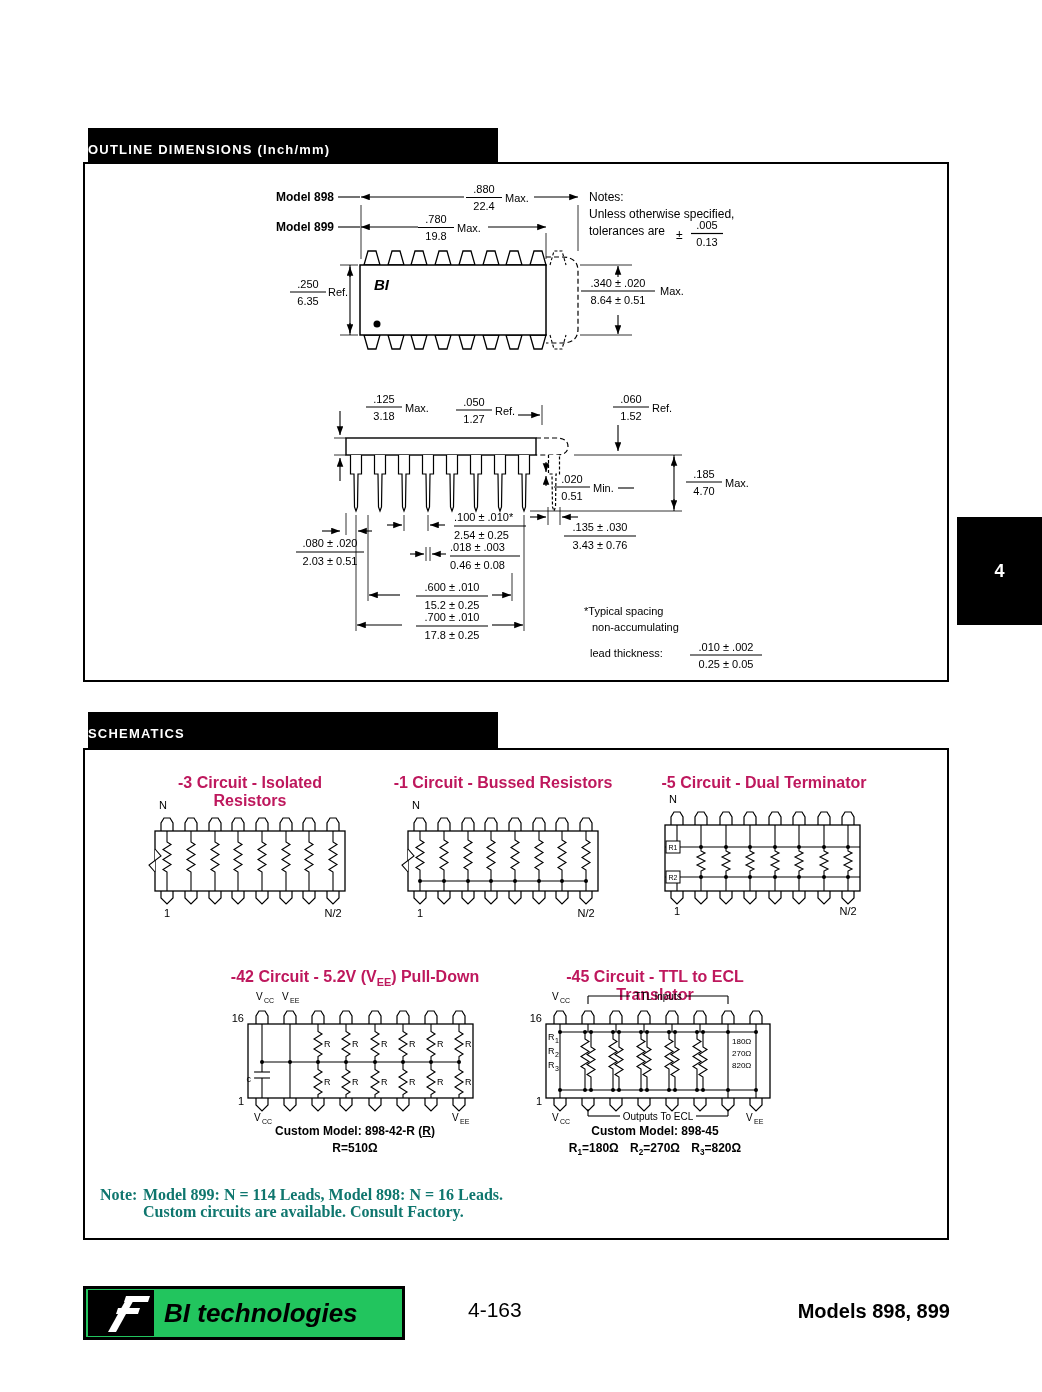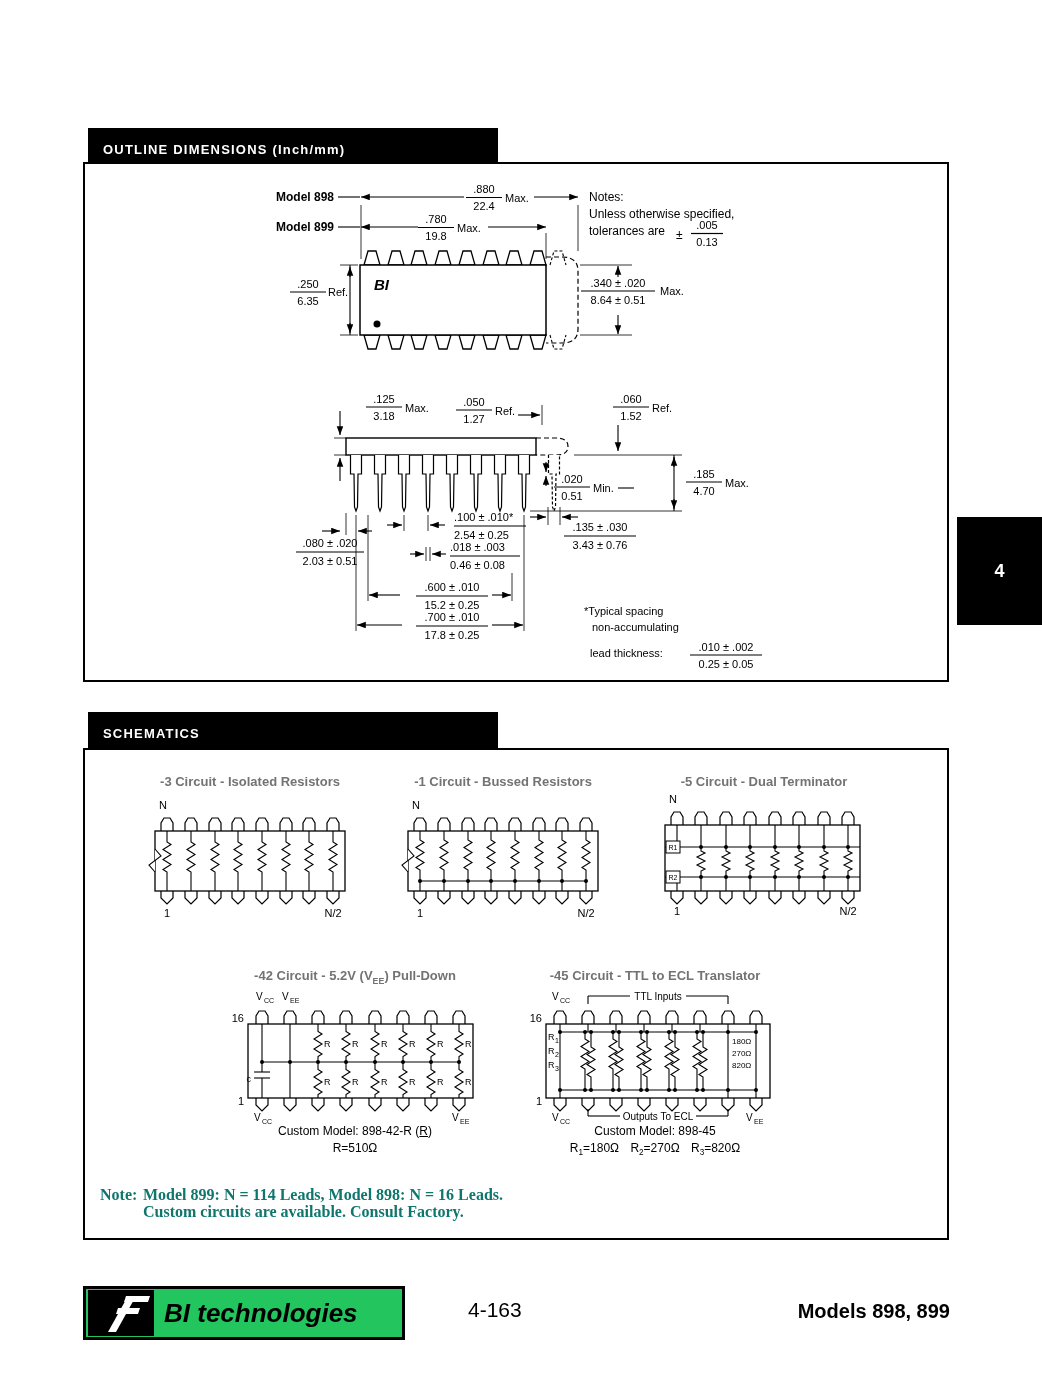--- a/index.html
+++ b/index.html
@@ -1,35 +1,35 @@
 <!DOCTYPE html>
 <html><head>
 <meta charset="utf-8">
 <style>
   * { margin:0; padding:0; box-sizing:border-box; }
   html,body { background:#e8e8e8; }
   body { font-family:"Liberation Sans", sans-serif; }
   .page { position:relative; width:1042px; height:1392px; background:#fff; overflow:hidden; }
   .secbar { position:absolute; left:88px; width:410px; height:42px; background:#000; color:#fff;
             font-weight:bold; font-size:13px; letter-spacing:1.2px; display:flex; align-items:center;
-            padding-left:15px; }
+            }
   .bigbox { position:absolute; left:83px; width:866px; border:2px solid #000; background:#fff; }
   .pagetab { position:absolute; right:0; top:517px; width:85px; height:108px; background:#000; color:#fff;
              display:flex; align-items:center; justify-content:center; font-weight:bold; font-size:18px; }
   svg.abs { position:absolute; overflow:visible; }
   svg text { font-family:"Liberation Sans", sans-serif; font-size:11px; fill:#000; }
   text.mid { text-anchor:middle; }  text.end { text-anchor:end; }
   text.b { font-weight:bold; }  text.f12 { font-size:12px; }
   text.f7 { font-size:7px; }  text.f8 { font-size:8px; } text.f9 { font-size:9px; } text.f10 { font-size:10px; }
   text.logo { font-size:15px; font-weight:bold; font-style:italic; }
   line { stroke:#000; stroke-width:1.1; }
   line.thin { stroke-width:0.8; }
   line.bar { stroke-width:1.2; }
-  .title { position:absolute; font-weight:bold; font-size:13px; text-align:center; color:#737373; }
-  .cm { position:absolute; font-weight:normal; font-size:12px; text-align:center; color:#000; }
+  .title { position:absolute; font-weight:bold; font-size:16px; text-align:center; color:#be185d; }
+  .cm { position:absolute; font-weight:bold; font-size:12px; text-align:center; color:#000; }
   .cm u { text-decoration:underline; }
   .cm sub, .title sub { font-size:0.68em; }
   .note { position:absolute; font-weight:bold; font-size:16px; color:#0f766e;font-family:Liberation Serif, serif; }
   .footerbox { position:absolute; left:83px; top:1286px; width:322px; height:54px; border:3px solid #000;
                display:flex; align-items:center; background:#22c55e; }
   .brand { font-weight:bold; font-style:italic; font-size:26px; margin-left:10px; color:#000; }
   .pageno { position:absolute; left:468px; top:1298px; font-weight:normal; font-size:21px; color:#000; }
   .models { position:absolute; right:92px; top:1300px; font-weight:bold; font-size:20px; color:#000; }
 </style>
 </head>

